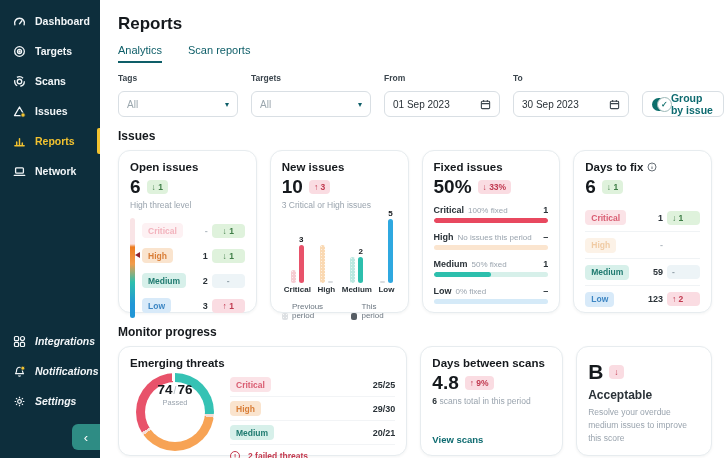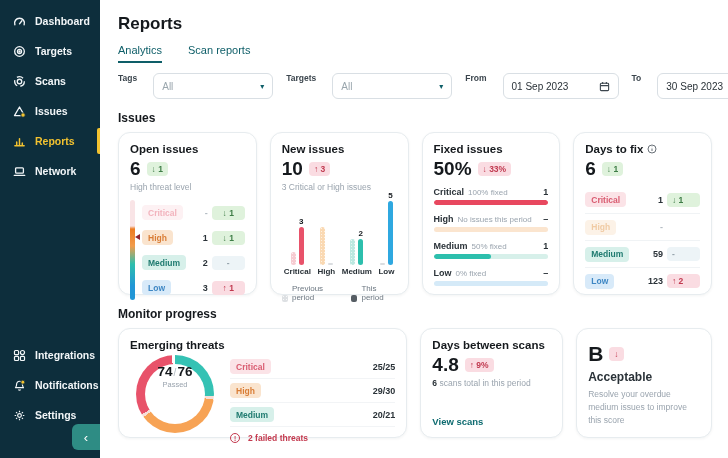--- a/index.html
+++ b/index.html
@@ -9,37 +9,37 @@
   
   .sidebar { position:absolute; left:0; top:0; width:100px; height:458px;
     background:#0D2E3C; color:#F2F6F8; }
   .nav { padding-top:6px; }
   .nav-item { position:relative; display:flex; align-items:center; gap:9px;
     height:30px; padding-left:13px; font-size:10.5px; font-weight:bold; cursor:pointer; }
   .nav-item svg { flex:0 0 13px; }
   .nav-item.active { color:#F2C230; }
   .nav-item.active::after { content:""; position:absolute; right:0; top:2px;
     width:3px; height:26px; background:#F2C230; border-radius:2px 0 0 2px; }
-  .nav-footer { position:absolute; left:0; bottom:28px; width:100%; }
+  .nav-footer { position:absolute; left:0; bottom:42px; width:100%;font-style:italic; }
   .collapse-btn { position:absolute; right:0; bottom:8px; width:28px; height:26px;
     background:#2E8C84; border-radius:6px 0 0 6px; color:#fff; font-size:13px;
     display:flex; align-items:center; justify-content:center; cursor:pointer; }
 
   
   .main { position:absolute; left:100px; top:0; width:628px; height:458px;
     padding:10px 16px 0 18px; }
   h1 { font-size:17px; margin-top:4px; color:#15191d; }
 
   .tabs { display:flex; gap:26px; margin-top:10px; }
   .tab { font-size:11px; font-weight:normal; color:#0E5E68; padding-bottom:5px;
     cursor:pointer; border-bottom:2px solid transparent; }
   .tab.active { border-bottom-color:#0E5E68; }
 
   .filters { display:flex; gap:13px; margin-top:10px; align-items:flex-end; }
-  .fgroup { display:flex; flex-direction:row; gap:16px; }
+  .fgroup { display:flex; flex-direction:column; gap:8px; }
   .flabel { font-size:8.5px; font-weight:bold; color:#3c464e; }
   .fbox { height:26px; border:1px solid #D9DFE4; border-radius:6px; background:#fff;
     display:flex; align-items:center; justify-content:space-between;
     padding:0 8px; font-size:10px; cursor:pointer; }
   .fbox.select { width:120px; color:#9AA6AD; }
   .fbox.date { width:116px; color:#2a3238; }
   .caret { color:#0E5E68; font-size:8px; }
   .pill { height:26px; border:1px solid #D9DFE4; border-radius:6px; display:flex;
     align-items:center; gap:5px; padding:0 9px; cursor:pointer; }
   .pill span.lbl { font-size:10.5px; font-weight:bold; color:#0E6B70; }

